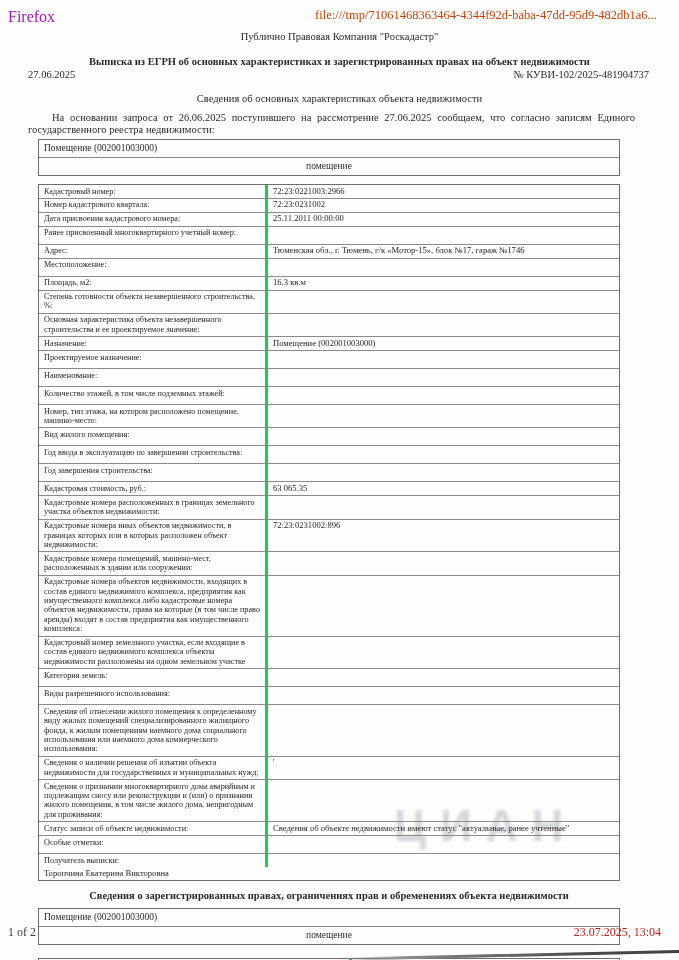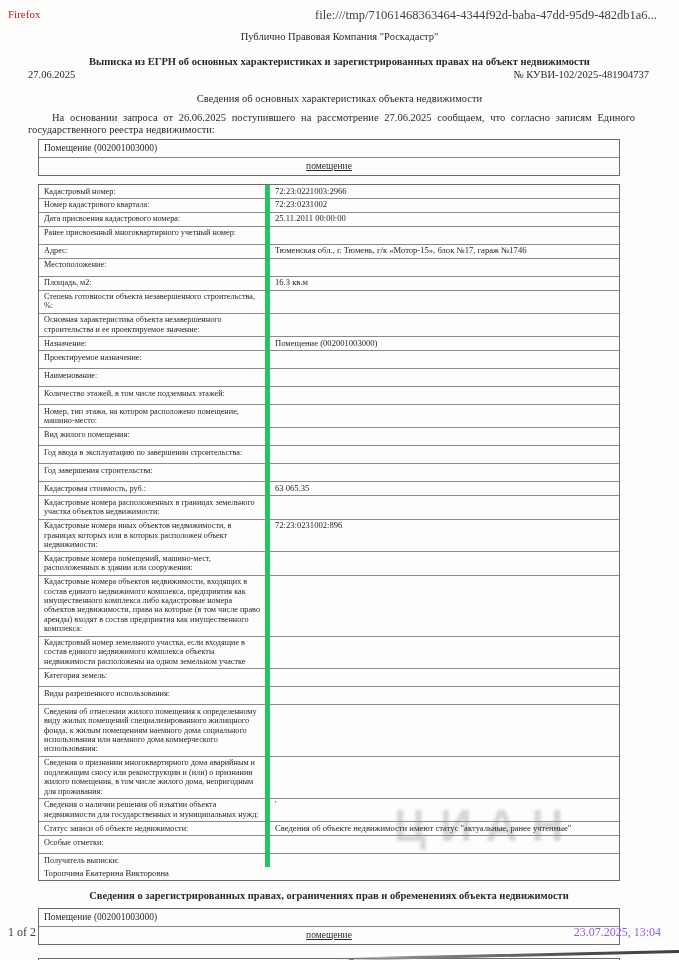--- a/index.html
+++ b/index.html
@@ -2,49 +2,49 @@
 <html><head>
 <meta charset="utf-8">
 <style>
   html,body{margin:0;padding:0;background:#e9e9e9;}
   .page{
     position:relative;width:679px;height:960px;background:#fdfdfc;
     font-family:"Liberation Serif", serif;color:#2a2a2a;overflow:hidden;
     margin:0 auto;
   }
   
-  .chrome-app{position:absolute;top:8px;left:8px;font-size:11px;color:#b91c1c;}
-  .chrome-url{position:absolute;top:8px;right:22px;font-size:12.5px;color:#404040;}
+  .chrome-app{position:absolute;top:8px;left:8px;font-size:16px;color:#a21caf;}
+  .chrome-url{position:absolute;top:8px;right:22px;font-size:12.5px;color:#c2410c;}
   
   .doc{position:relative;z-index:1;padding-top:31px;}
   .center-line{text-align:center;font-size:10.5px;line-height:12px;}
   .doc-title{font-weight:bold;margin-top:13px;}
   .meta-row{display:flex;justify-content:space-between;margin:1px 30px 0 28px;font-size:10.5px;line-height:12px;gap:32px;}
   .section-title{text-align:center;font-size:10.5px;line-height:12px;margin-top:12px;}
   .section-title.bold{font-weight:bold;}
   .intro{margin:7px 44px 3px 28px;font-size:10.5px;line-height:12px;text-align:justify;text-indent:24px;}
   
   .content{margin-left:38px;width:582px;}
   .objbox{border:1px solid #6d6d6d;background:transparent;}
   .objbox .obj-r1{font-size:9.5px;line-height:11px;padding:3px 5px;border-bottom:1px solid #888;}
-  .objbox .obj-r2{font-size:9.5px;line-height:11px;padding:3px 5px;text-align:center;text-decoration:underline;}
+  .objbox .obj-r2{font-size:9.5px;line-height:11px;padding:3px 5px;text-align:center;}
   .main-table{border:1px solid #6d6d6d;margin-top:8px;}
   .trow{display:flex;border-bottom:1px solid #8b8b8b;min-height:12px;}
   .trow:last-child{border-bottom:none;flex-direction:column;}
   .trow.empty{min-height:17px;}
   .tcell{padding:1.5px 5px 2px 5px;font-size:8.2px;line-height:9.4px;color:#262626;}
-  .tcell.label{width:216px;flex:none;border-right:5px solid #22c55e;}
+  .tcell.label{width:216px;flex:none;border-right:3px solid #22c55e;}
   .tcell.value{flex:1;font-size:8.6px;}
   .sec2-head{margin-top:9px;}
   .box2{margin-top:6px;}
   .cad-table{border:1px solid #6d6d6d;margin-top:13px;display:flex;}
   .cad-table .tcell.label{width:300px;}
   
   .footer-page{position:absolute;left:8px;bottom:20px;font-size:12px;color:#3b3b3b;z-index:2;}
-  .footer-date{position:absolute;right:18px;bottom:20px;font-size:12px;color:#8b5cf6;z-index:2;}
+  .footer-date{position:absolute;right:18px;bottom:20px;font-size:12px;color:#b91c1c;z-index:2;}
   
   .watermark{
     position:absolute;left:394px;top:801px;z-index:0;
     font-family:"Liberation Sans",sans-serif;font-weight:bold;
     font-size:44px;letter-spacing:14px;color:#b9bec4;opacity:.6;
     filter:blur(1.8px);white-space:nowrap;
   }
   .scan-edge{
     position:absolute;left:336px;top:950px;width:344px;height:3.2px;z-index:2;
     background:linear-gradient(to right, rgba(120,120,120,0), #8a8a8a 20%, #4e4e4e 70%, #3f3f3f);
@@ -180,27 +180,27 @@
             <div class="tcell value"></div>
           </div>
           <div class="trow empty">
             <div class="tcell label">Виды разрешенного использования:</div>
             <div class="tcell value"></div>
           </div>
           <div class="trow empty">
             <div class="tcell label">Сведения об отнесении жилого помещения к определенному виду жилых помещений специализированного жилищного фонда, к жилым помещениям наемного дома социального использования или наемного дома коммерческого использования:</div>
             <div class="tcell value"></div>
           </div>
-          <div class="trow empty">
-            <div class="tcell label">Сведения о признании многоквартирного дома аварийным и подлежащим сносу или реконструкции и (или) о признании жилого помещения, в том числе жилого дома, непригодным для проживания:</div>
-            <div class="tcell value"></div>
-          </div>
           <div class="trow">
             <div class="tcell label">Сведения о наличии решения об изъятии объекта недвижимости для государственных и муниципальных нужд:</div>
             <div class="tcell value">'</div>
+          </div>
+          <div class="trow empty">
+            <div class="tcell label">Сведения о признании многоквартирного дома аварийным и подлежащим сносу или реконструкции и (или) о признании жилого помещения, в том числе жилого дома, непригодным для проживания:</div>
+            <div class="tcell value"></div>
           </div>
           <div class="trow">
             <div class="tcell label">Статус записи об объекте недвижимости:</div>
             <div class="tcell value">Сведения об объекте недвижимости имеют статус "актуальные, ранее учтенные"</div>
           </div>
           <div class="trow empty">
             <div class="tcell label">Особые отметки:</div>
             <div class="tcell value"></div>
           </div>
           <div class="trow">

